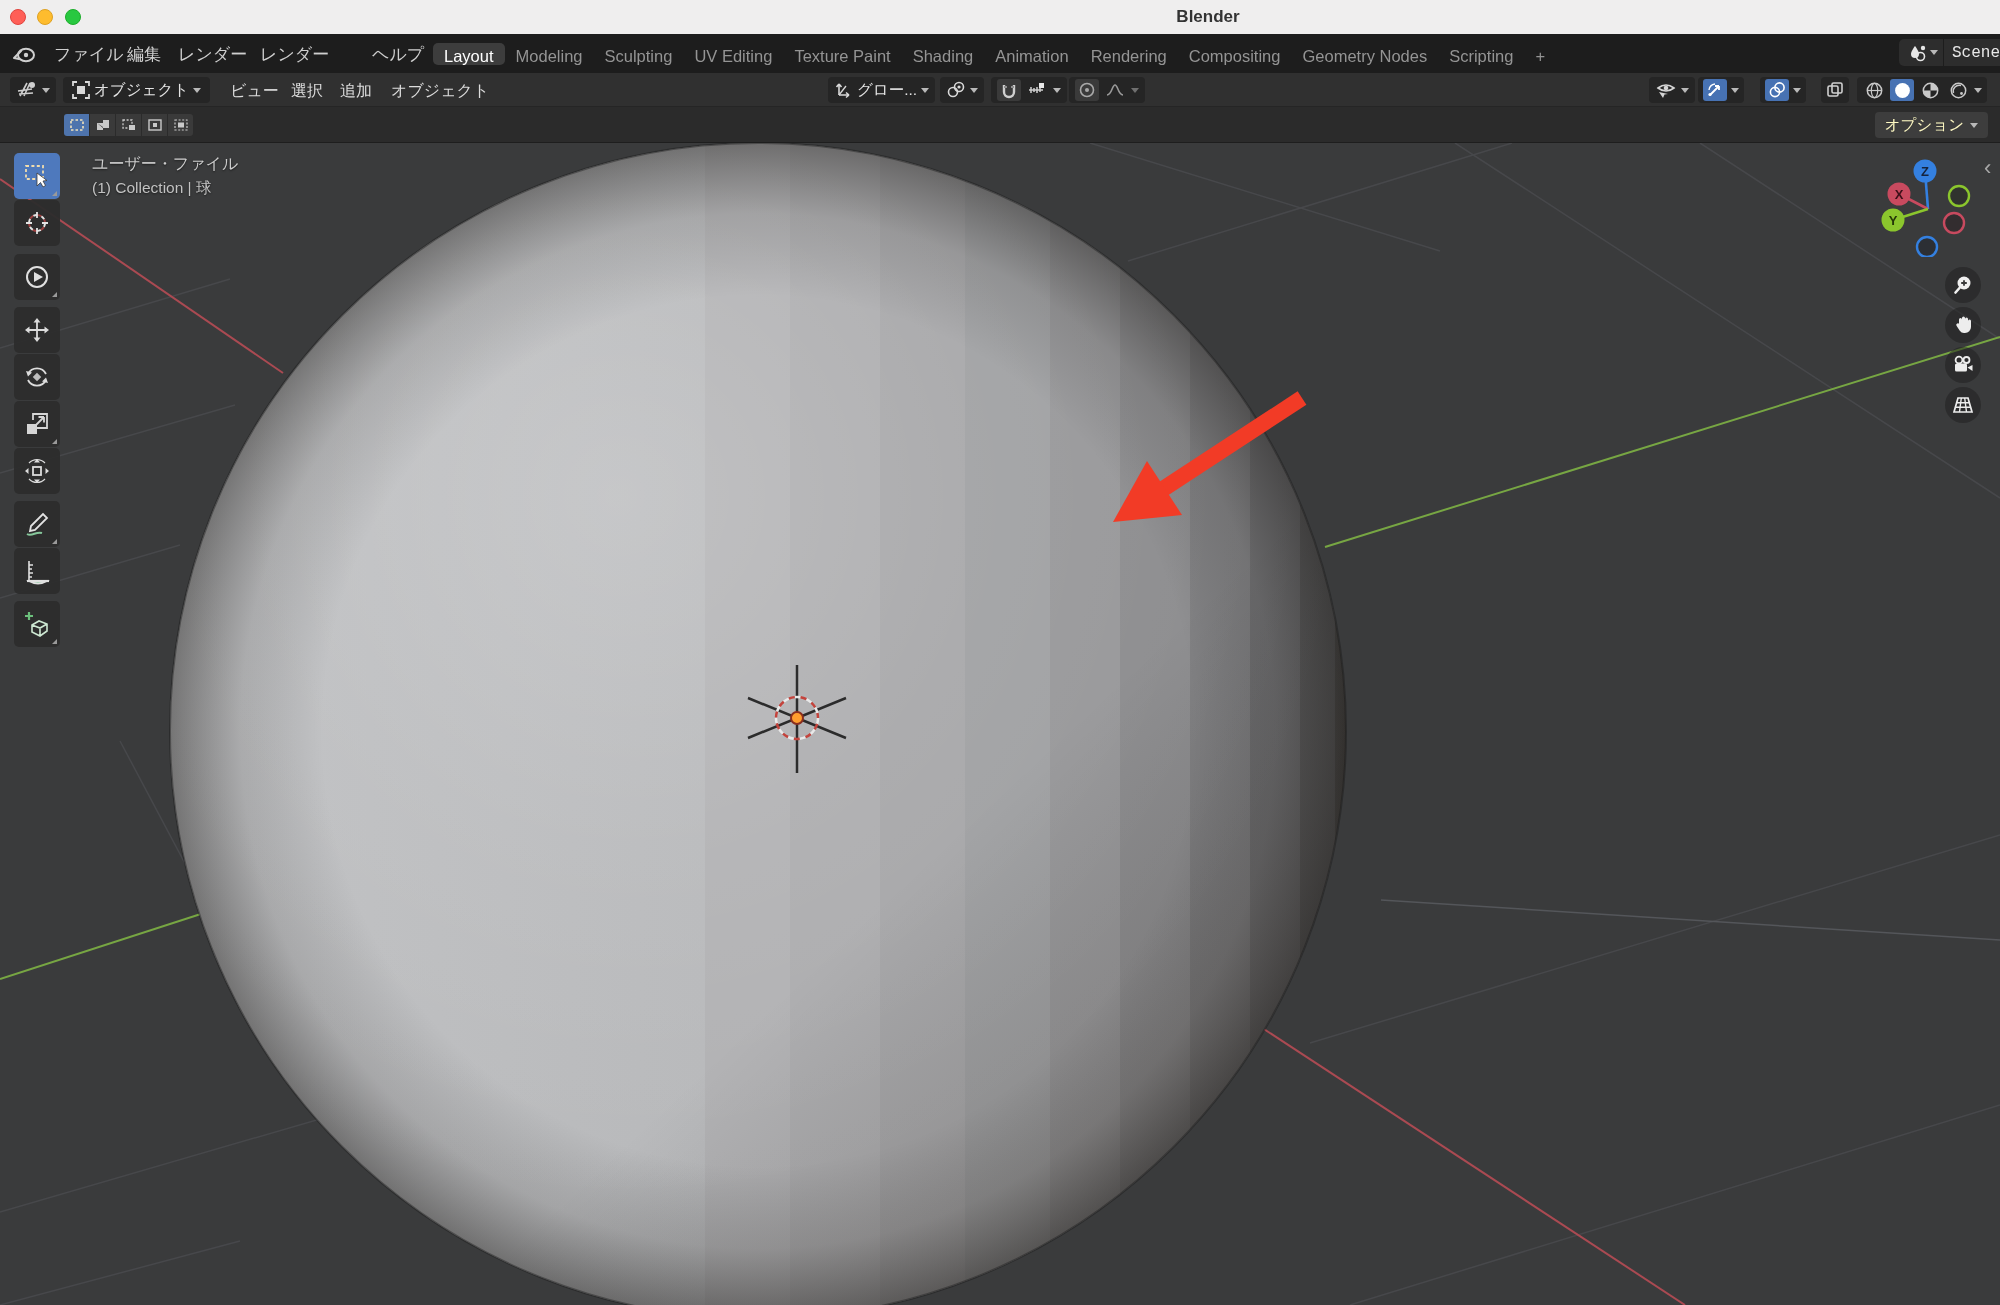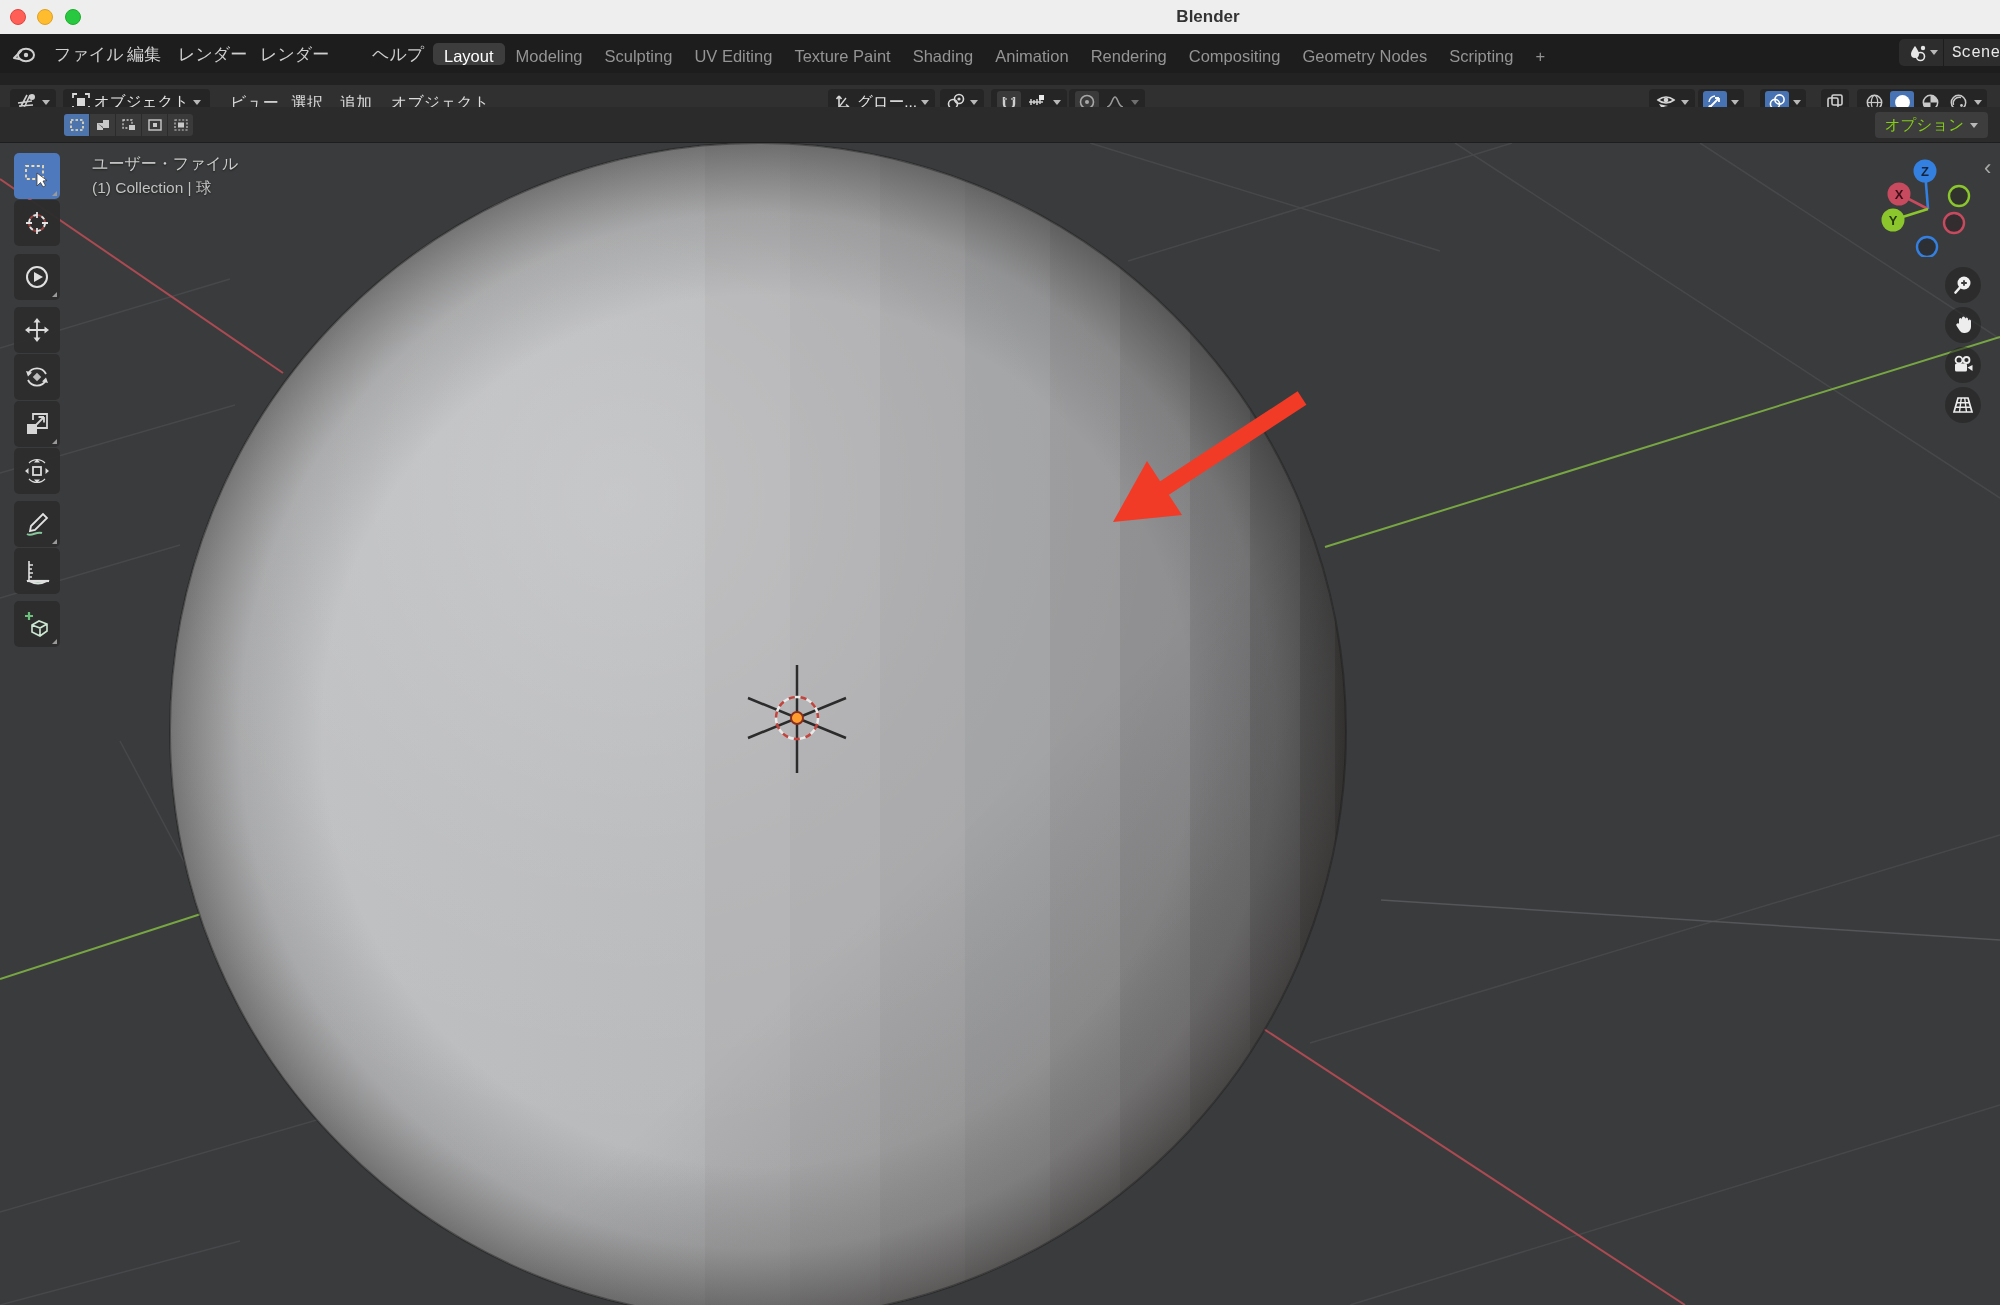--- a/index.html
+++ b/index.html
@@ -16,38 +16,38 @@
   .menubar{position:absolute;left:0;top:34px;width:2000px;height:39px;background:#1d1d1d;padding-left:16px;}
   .menubar .mitem{position:absolute;top:9px;font-size:17px;color:#cfcfcf;}
   .logo{position:absolute;left:12px;top:8px;}
   .tabs{position:absolute;left:433px;top:6px;display:flex;align-items:center;height:27px;}
   .tab{padding:0 11px;height:22px;line-height:27px;font-size:16.5px;color:#949494;white-space:nowrap;}
   .tab.active{background:#3d3d3d;border-radius:5px;color:#ffffff;}
   .scenesel{position:absolute;right:7px;top:5px;height:27px;display:flex;align-items:center;background:#2d2d2d;border-radius:5px;padding:0 9px;}
   .scenesel .divider{width:1px;height:27px;background:#1d1d1d;margin:0 8px 0 5px;}
   .scenesel .slabel{font-size:16px;color:#e8e8e8;font-family:Liberation Mono, monospace;}
   
-  .vheader{position:absolute;left:0;top:73px;width:2000px;height:34px;background:#303030;border-bottom:1px solid #252525;box-sizing:border-box;margin-top:12px;}
+  .vheader{position:absolute;left:0;top:73px;width:2000px;height:34px;background:#303030;border-bottom:1px solid #252525;box-sizing:border-box;}
   .pill{position:absolute;top:4px;height:26px;display:inline-flex;align-items:center;background:#252525;border-radius:4px;padding:0 6px;gap:4px;}
   .hmenu{position:absolute;top:8px;font-size:16px;color:#dcdcdc;}
   .caret{width:0;height:0;border-left:4.5px solid transparent;border-right:4.5px solid transparent;border-top:5px solid #b9b9b9;display:inline-block;}
   .caret.dim{border-top-color:#6f6f6f;}
   .pill .ptext{font-size:15.5px;color:#e4e4e4;white-space:nowrap;}
   .seg{display:inline-flex;align-items:center;justify-content:center;width:24px;height:22px;border-radius:3px;}
   .seg.on{background:#4772b3;}
   .seg.raised{background:#3a3a3a;}
   
   .toolsettings{position:absolute;left:0;top:107px;width:2000px;height:36px;background:#2b2b2b;border-bottom:1px solid #1e1e1e;box-sizing:border-box;}
   .selmodes{position:absolute;left:64px;top:7px;display:flex;gap:1px;}
   .smbtn{width:25px;height:22px;background:#3a3a3a;display:flex;align-items:center;justify-content:center;}
   .smbtn:first-child{border-radius:3px 0 0 3px;}
   .smbtn:last-child{border-radius:0 3px 3px 0;}
   .smbtn.on{background:#4e74ad;}
   .optbtn{position:absolute;right:12px;top:5px;height:26px;display:inline-flex;align-items:center;background:#3d3d3d;border-radius:4px;padding:0 10px;gap:6px;}
-  .optbtn .ptext{font-size:15.5px;color:#84cc16;}
+  .optbtn .ptext{font-size:15.5px;color:#fef9c3;}
   
   .viewport{position:absolute;left:0;top:143px;width:2000px;height:1162px;background:#3a3b3c;overflow:hidden;}
   .vplabel1{position:absolute;left:92px;top:11px;font-size:16px;color:#cdcdcd;text-shadow:0 1px 2px rgba(0,0,0,.55);}
   .vplabel2{position:absolute;left:92px;top:35px;font-size:15.5px;color:#c2c2c2;text-shadow:0 1px 2px rgba(0,0,0,.55);}
   
   .toolcol{position:absolute;left:14px;top:10px;width:46px;}
   .toolbtn{position:relative;width:46px;height:46px;background:rgba(45,45,45,.96);border-radius:5px;display:flex;align-items:center;justify-content:center;}
   .toolbtn.active{background:#4e79bd;}
   .toolbtn.sub::after{content:"";position:absolute;right:3px;bottom:3px;border-left:5px solid transparent;border-bottom:5px solid #9a9a9a;}
   .mt1{margin-top:1px;} .mt7{margin-top:7px;} .mt8{margin-top:8px;}

